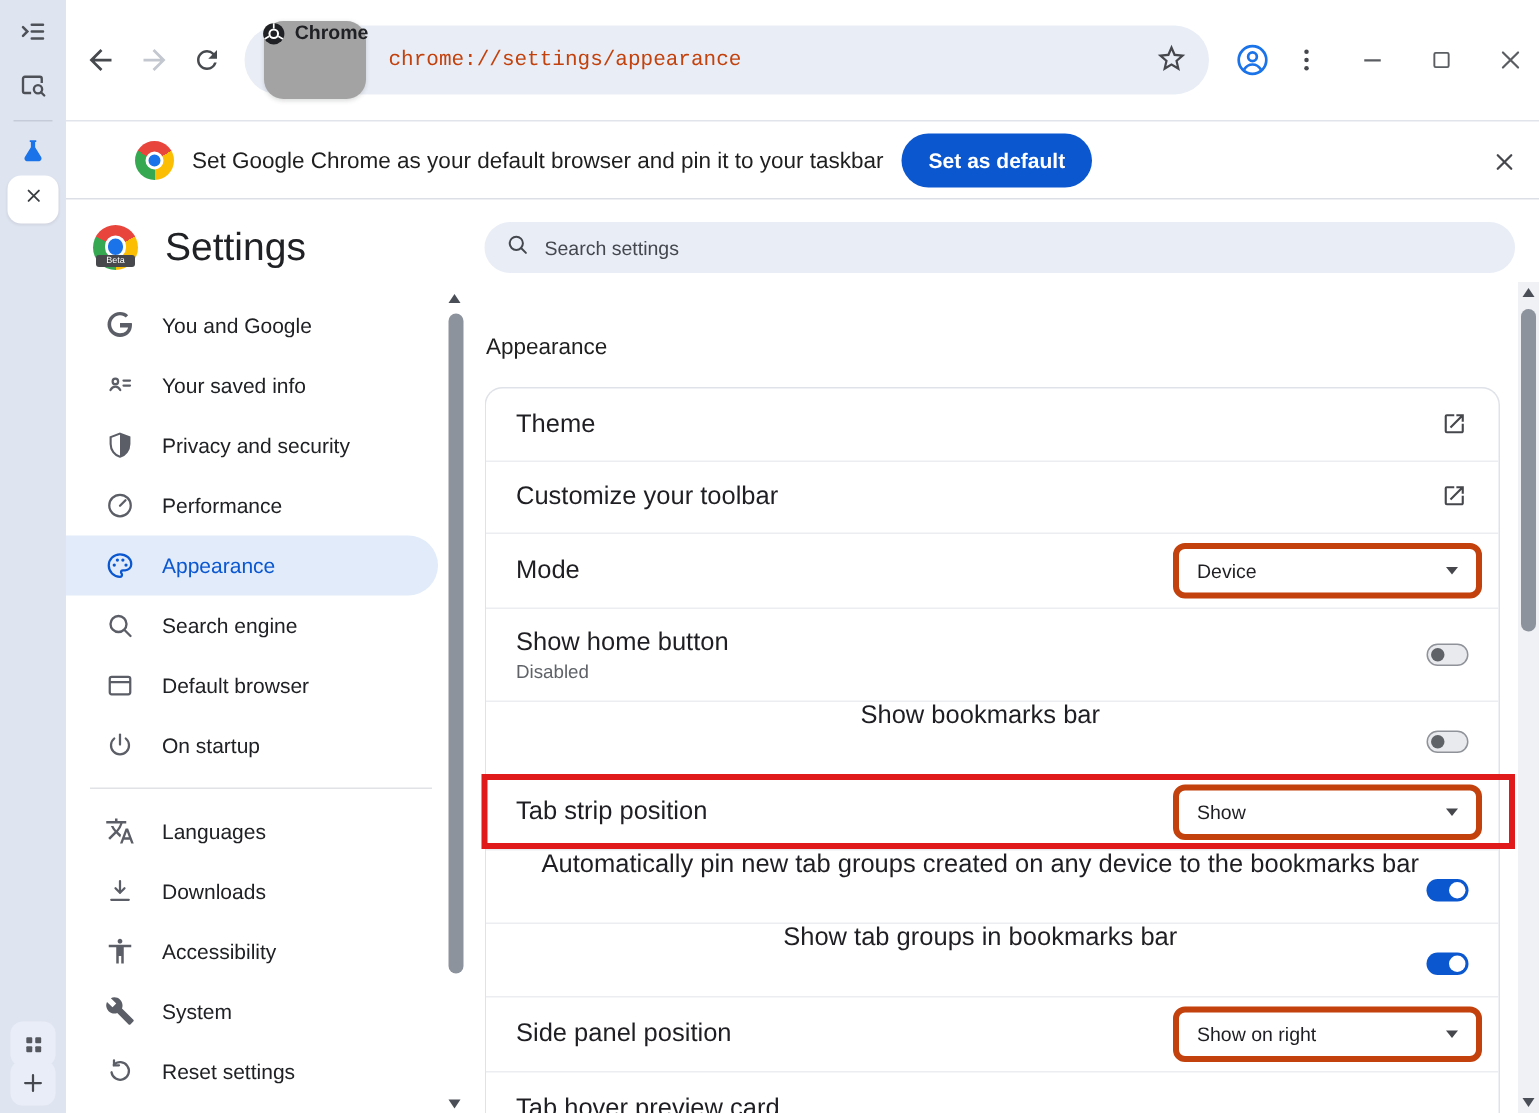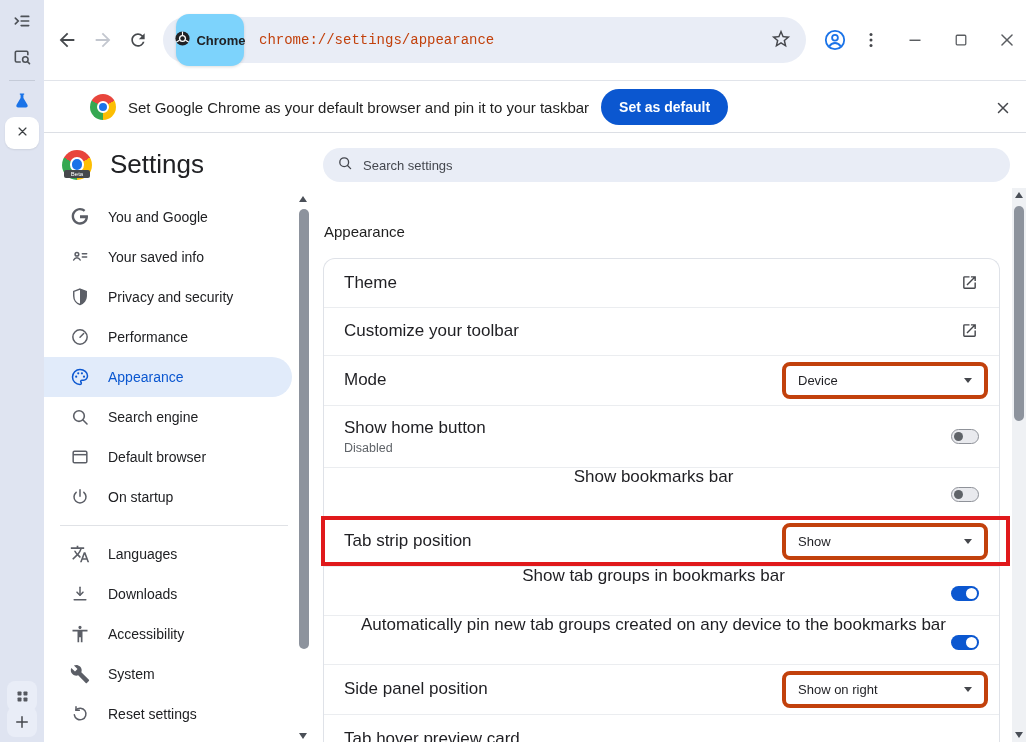--- a/index.html
+++ b/index.html
@@ -11,21 +11,21 @@
   .strip-btn { position:absolute; left:7px; width:30px; height:30px; display:flex; align-items:center; justify-content:center; border-radius:8px; }
   .strip-btn svg { display:block; }
   .strip-divider { position:absolute; left:9px; top:80px; width:26px; border-top:1px solid #c5cbd8; }
   .active-tab-chip { position:absolute; left:5px; top:117px; width:34px; height:32px; background:#fff; border-radius:9px; display:flex; align-items:center; justify-content:center; box-shadow:0 1px 2px rgba(0,0,0,.08); }
   .strip-bottom { background:#e9edf7; }
 
   
   .toolbar { position:absolute; left:44px; top:0; width:982px; height:81px; background:#fff; border-bottom:1px solid #e1e4ea; z-index:4; }
   .nav-btn { position:absolute; top:26px; width:28px; height:28px; display:flex; align-items:center; justify-content:center; border-radius:50%; }
   .omnibox { position:absolute; left:119px; top:17px; width:643px; height:46px; background:#e9edf6; border-radius:23px; }
-  .tab-chip { position:absolute; left:13px; top:-3px; width:68px; height:52px; background:#7dd3fc; border-radius:13px; box-shadow:0 1px 3px rgba(60,64,67,.18); display:flex; align-items:center; justify-content:center; gap:5px; }
+  .tab-chip { position:absolute; left:13px; top:-3px; width:68px; height:52px; background:#a3a3a3; border-radius:13px; box-shadow:0 1px 3px rgba(60,64,67,.18); display:flex; align-items:flex-start; justify-content:center; gap:5px; }
   .tab-chip .tab-title { font-size:13px; font-weight:bold; color:#202124; }
   .url-text { position:absolute; left:96px; top:0; height:46px; line-height:46px; font-size:14px; color:#c2410c; background:transparent; border:none; outline:none; width:480px;font-family:Liberation Mono, monospace; }
   .star-btn { position:absolute; right:12px; top:11px; width:24px; height:24px; }
 
   
   .banner { position:absolute; left:44px; top:82px; width:982px; height:51px; background:#fff; border-bottom:1px solid #dcdfe5; display:flex; align-items:center; z-index:4;padding-left:32px; }
   .banner-text { font-size:15px; color:#1f1f1f; margin-left:12px; }
   .default-btn { margin-left:12px; height:36px; padding:0 18px; background:#0b57d0; color:#fff; font-size:14px; font-weight:bold; border:none; border-radius:18px; font-family:inherit; }
   .banner-close { position:absolute; right:12px; top:15px; width:22px; height:22px; display:flex; align-items:center; justify-content:center; }
 
@@ -432,31 +432,31 @@
 
     <div class="dropdown">
       <span class="dd-value">Show</span>
       <span class="caret"></span>
     </div>
 
   <div class="highlight-box"></div>
           </div>
           <div class="srow h-tg">
     <div class="r-text">
-      <span class="r-label">Show tab groups in bookmarks bar</span>
+      <span class="r-label">Automatically pin new tab groups created on any device to the bookmarks bar</span>
 
     </div>
 
     <div class="toggle on">
       <span class="knob"></span>
     </div>
   </div>
           <div class="srow h-tg">
     <div class="r-text">
-      <span class="r-label">Automatically pin new tab groups created on any device to the bookmarks bar</span>
+      <span class="r-label">Show tab groups in bookmarks bar</span>
 
     </div>
 
     <div class="toggle on">
       <span class="knob"></span>
     </div>
   </div>
           <div class="srow h-dd">
     <div class="r-text">
       <span class="r-label">Side panel position</span>

